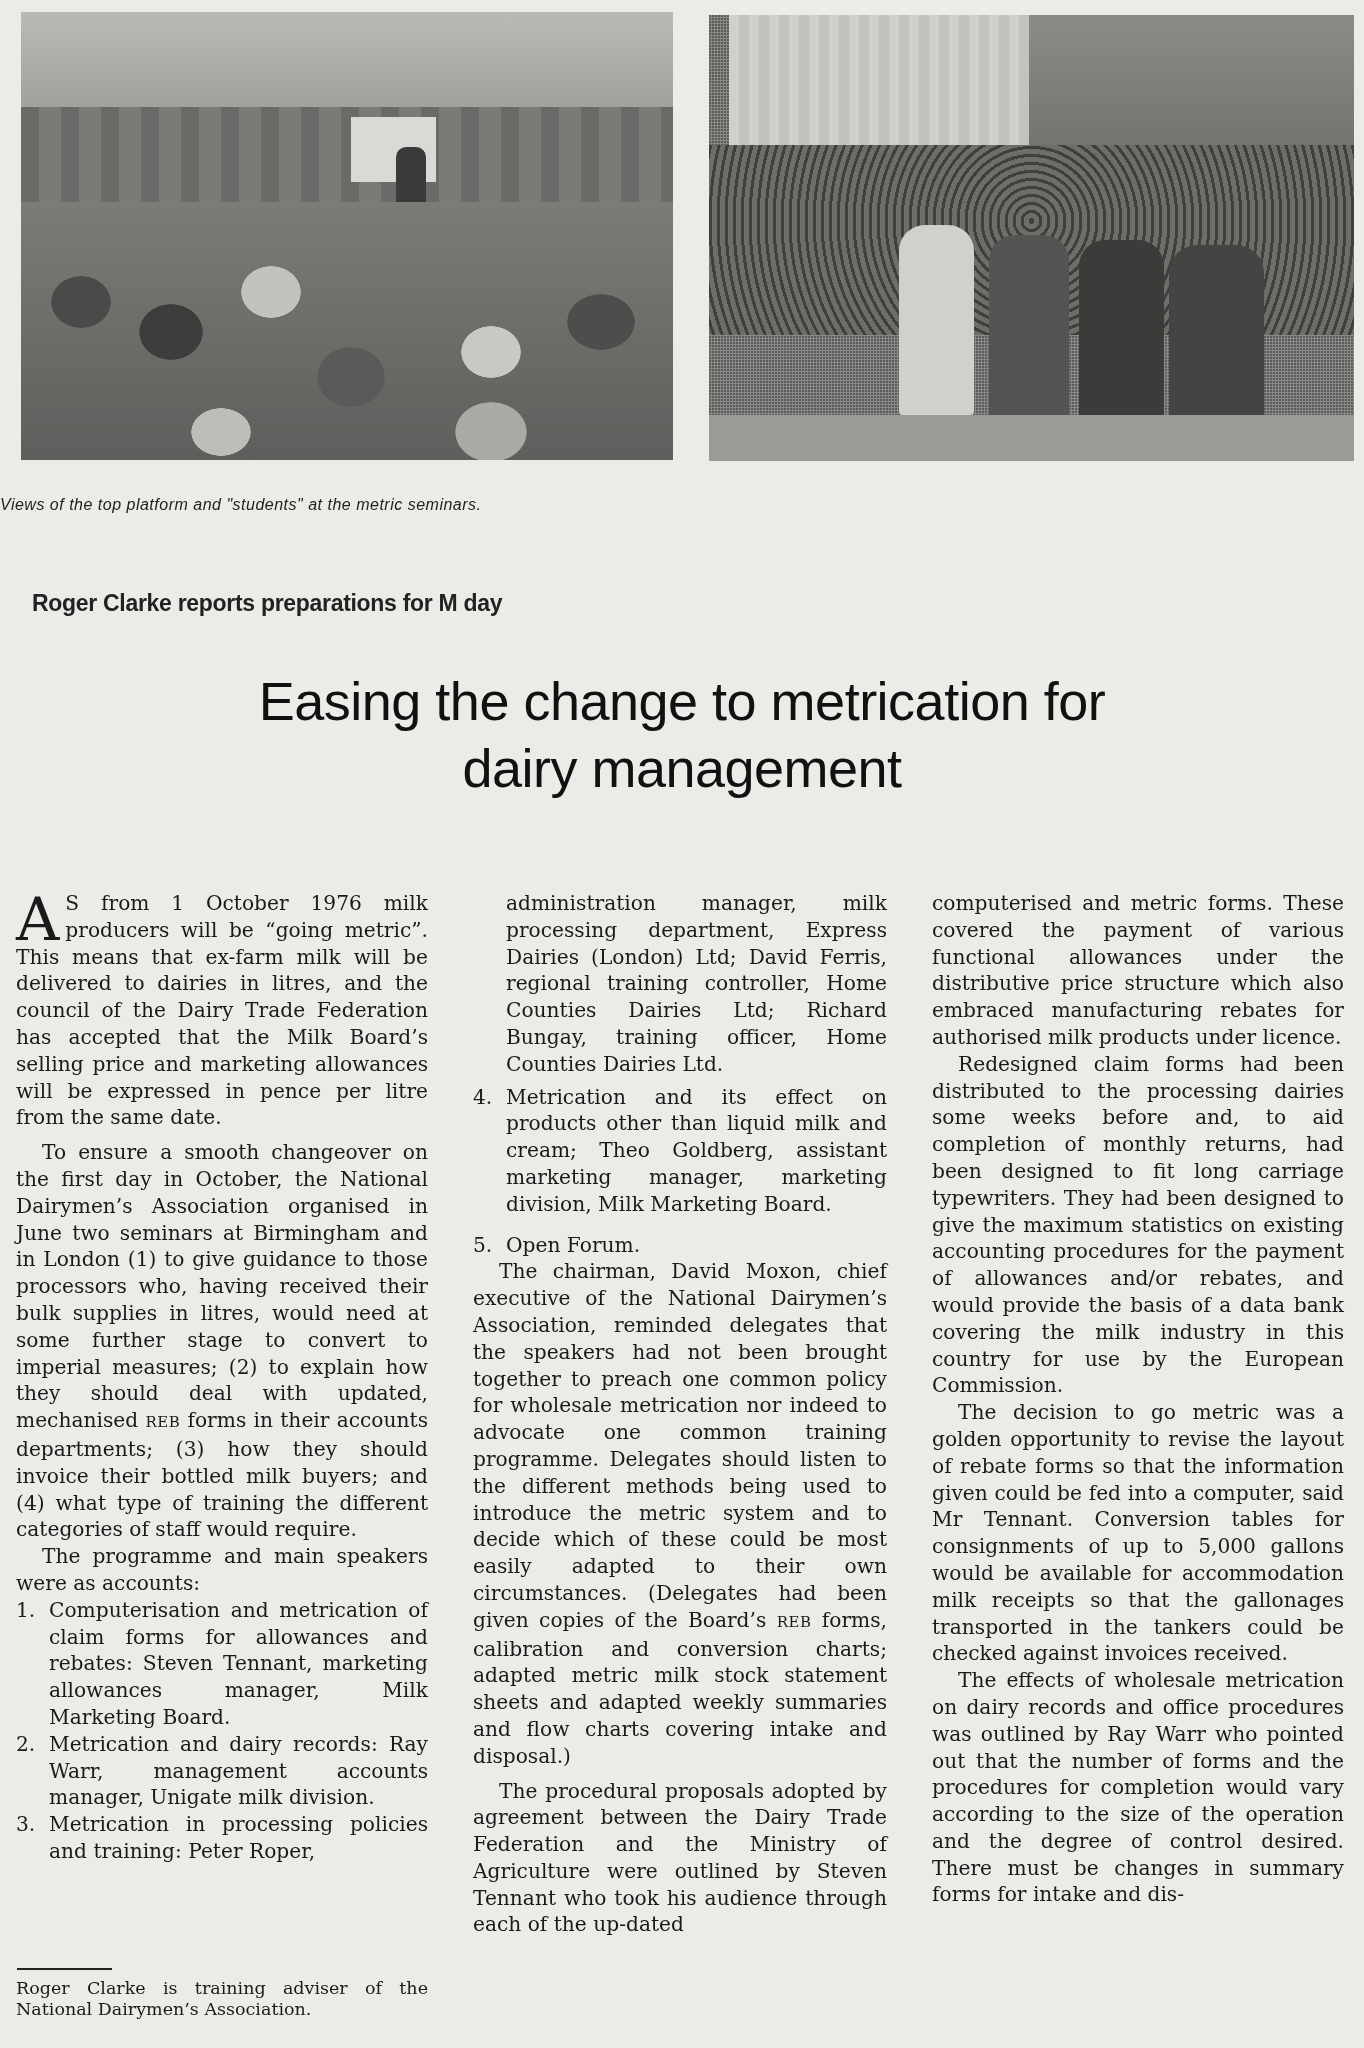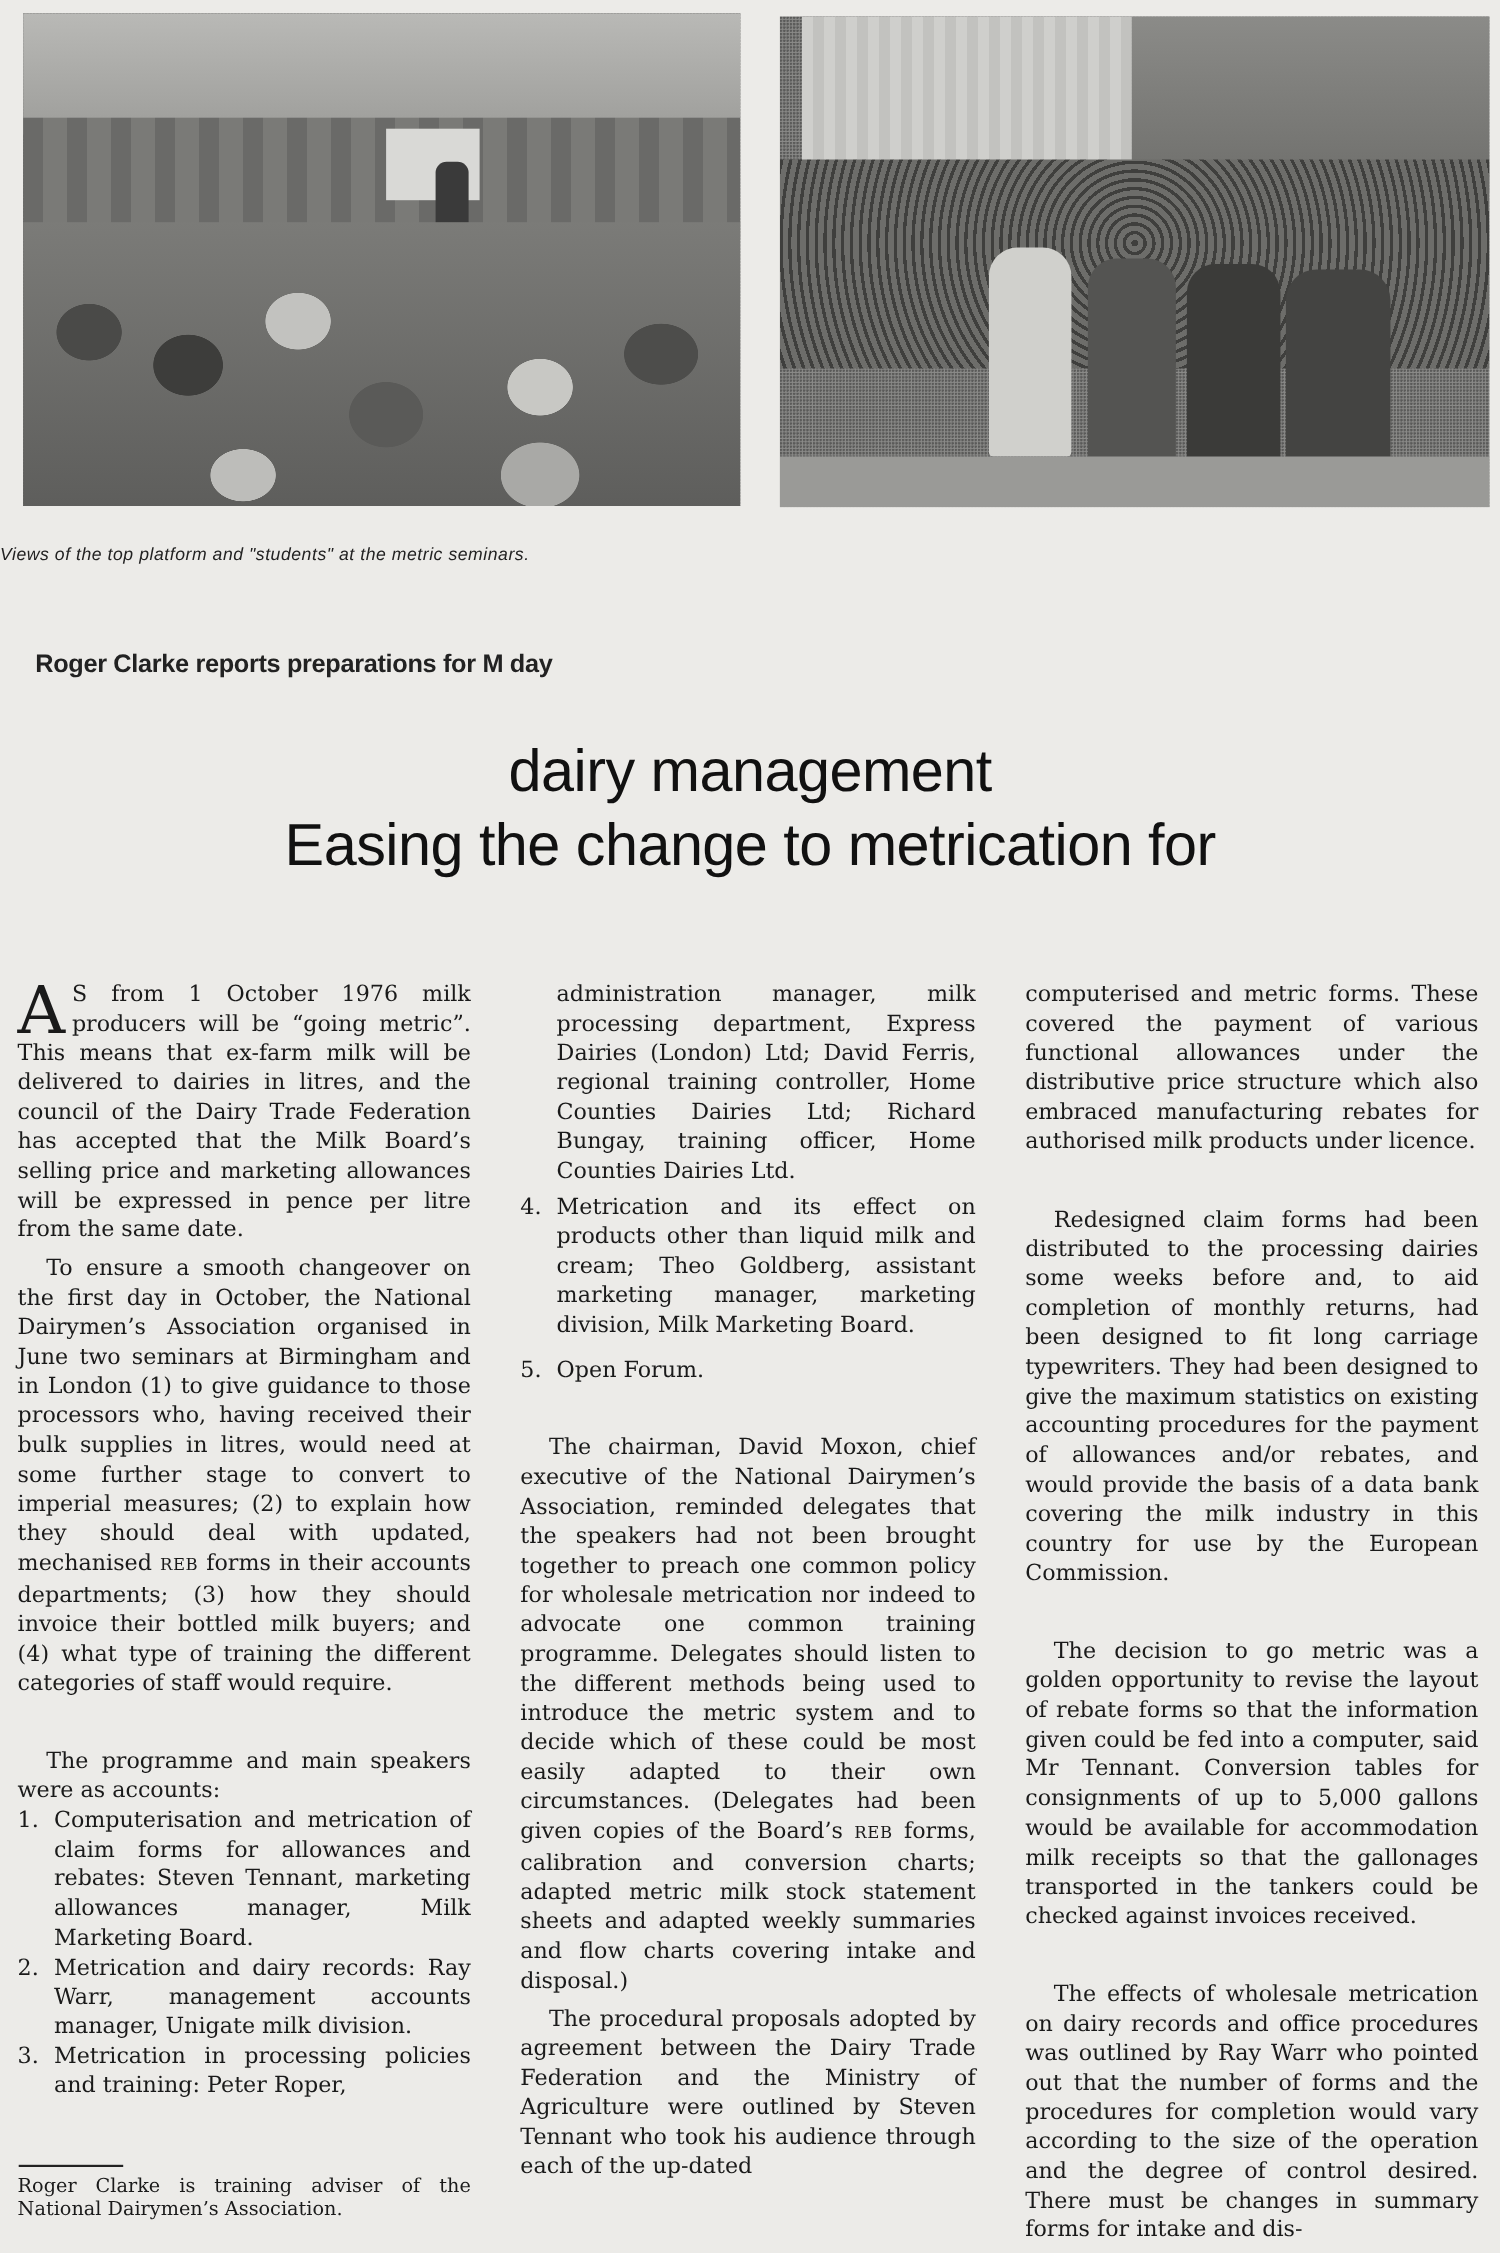--- a/index.html
+++ b/index.html
@@ -36,21 +36,21 @@
   }
   .col {
     position: absolute; top: 890px; width: 412px;
     font-size: 20.2px; line-height: 26.8px; text-align: justify;
     hyphens: none;
   }
   #col-1 { left: 16px; }
   #col-2 { left: 473px; width: 414px; }
   #col-3 { left: 932px; }
   .col p { margin: 0; }
-  .col p.indent { text-indent: 26px; margin-top: 44px; }
+  .col p.indent { text-indent: 26px; }
   .col p.gap { margin-top: 8px; }
   .dropcap {
     float: left; font-size: 60px; line-height: 46px; margin: 6px 6px 0 0;
   }
   .sc { font-size: 15px; letter-spacing: 0.5px; }
   .list-item { display: flex; }
   .list-num { width: 33px; flex: none; }
   .list-text { flex: 1; text-align: justify; }
   .cont { padding-left: 33px; }
   .footnote-rule {
@@ -91,22 +91,22 @@
   <div class="layer" style="left:370px;top:225px;width:85px;height:210px;background:#3b3b39;border-radius:26px 26px 4px 4px;"></div>
   <div class="layer" style="left:460px;top:230px;width:95px;height:210px;background:#444442;border-radius:28px 28px 4px 4px;"></div>
   <div class="layer" style="left:0;top:400px;width:100%;height:46px;background:#9a9a97;"></div>
 </div>
 
 <div class="caption">Views of the top platform and "students" at the metric seminars.</div>
 
 <div class="kicker">Roger Clarke reports preparations for M day</div>
 
 <div class="headline">
+  <div>Easing the change to metrication for</div>
   <div>dairy management</div>
-  <div>Easing the change to metrication for</div>
 </div>
 
 <div class="col" id="col-1">
   <p>
     <span class="dropcap">A</span><span>S from 1 October 1976 milk producers will be “going metric”. This means that ex-farm milk will be delivered to dairies in litres, and the council of the Dairy Trade Federation has accepted that the Milk Board’s selling price and marketing allowances will be expressed in pence per litre from the same date.</span>
   </p>
   <p class="indent gap"><span>To ensure a smooth changeover on the first day in October, the National Dairymen’s Association organised in June two seminars at Birmingham and in London (1) to give guidance to those processors who, having received their bulk supplies in litres, would need at some further stage to convert to imperial measures; (2) to explain how they should deal with updated, mechanised </span><span class="sc">REB</span><span> forms in their accounts departments; (3) how they should invoice their bottled milk buyers; and (4) what type of training the different categories of staff would require.</span></p>
   <p class="indent">The programme and main speakers were as accounts:</p>
   <div class="list-item">
     <span class="list-num">1.</span>

